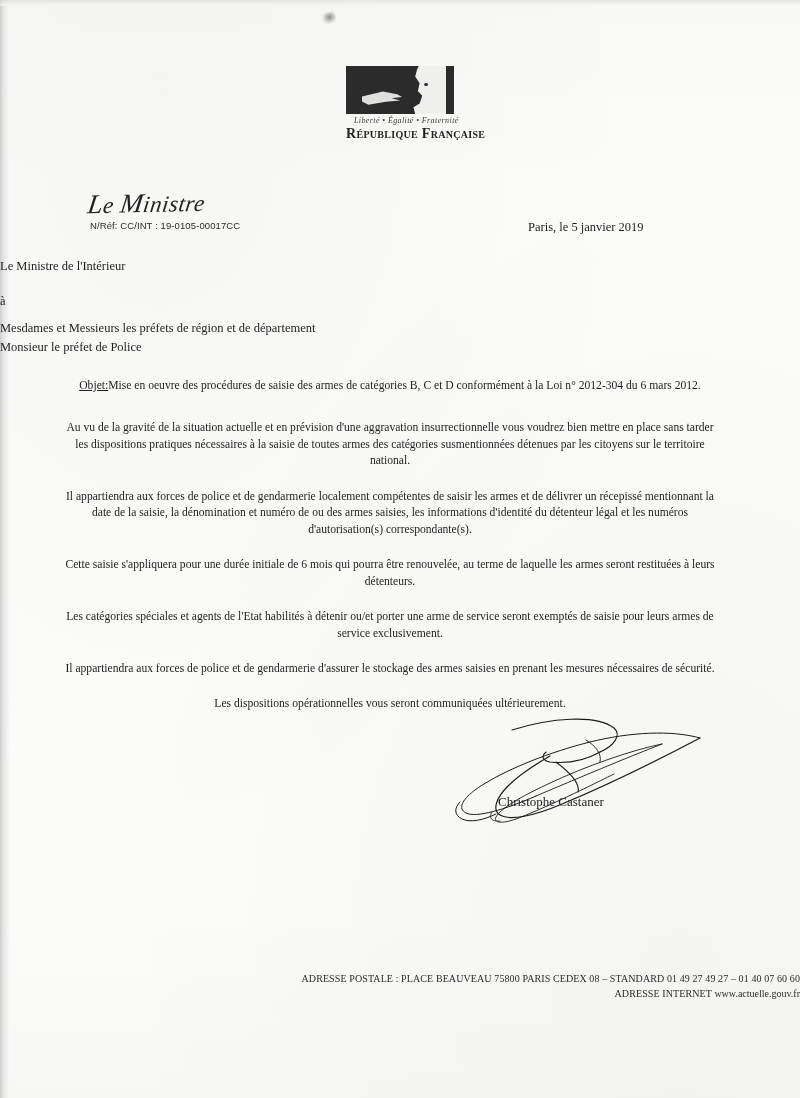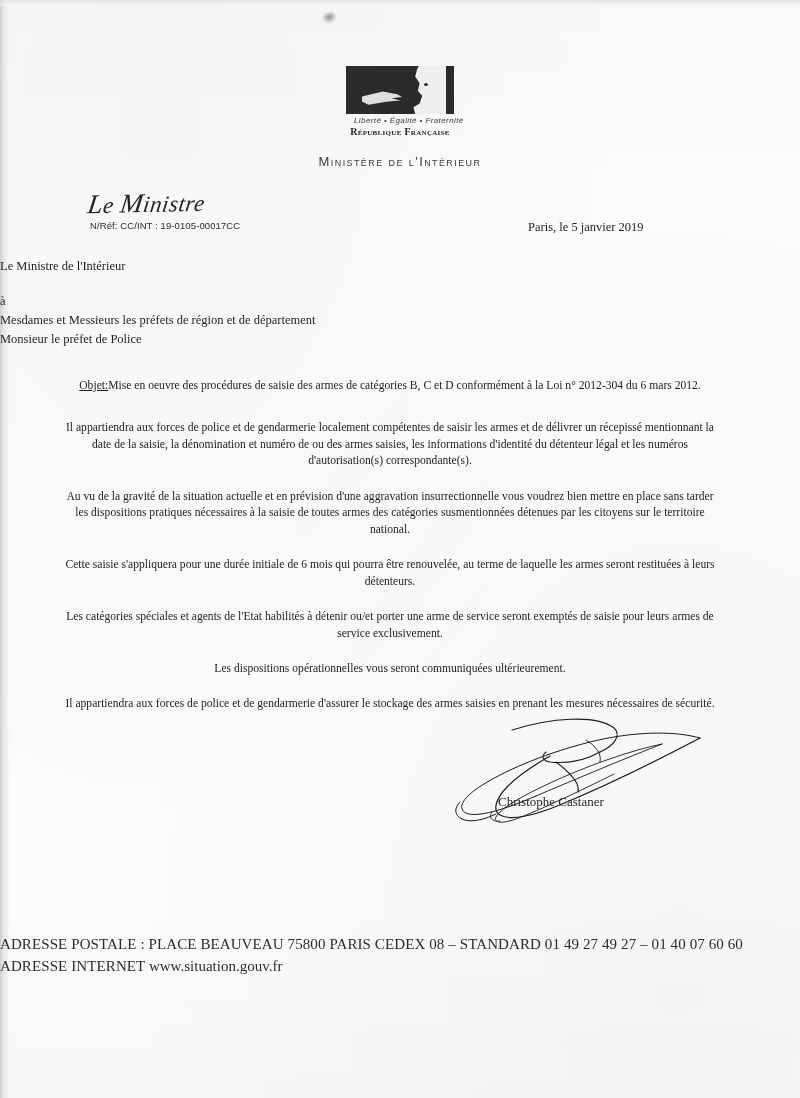--- a/index.html
+++ b/index.html
@@ -92,32 +92,32 @@
     opacity: .92;
   }
   .logo-stripe {
     position: absolute;
     left: 6px; top: 6px;
     width: 20px; height: 36px;
     background: #efefee;
     opacity: .0;
   }
   .devise {
-    font-family: Liberation Sans, sans-serif;
+    font-family: Liberation Serif, serif;
     font-style: italic;
     font-size: 8px;
     letter-spacing: .4px;
     color: #3a3a3a;
     margin-top: 2px;
     white-space: nowrap;
     margin-left: 8px;
   }
   .republique {
     font-family: "Liberation Serif", serif;
-    font-size: 10px;
+    font-size: 14px;
     font-weight: bold;
     font-variant: small-caps;
     letter-spacing: .3px;
     color: #222;
     margin-top: 1px;
     white-space: nowrap;
   }
   .ministere {
     margin-top: 15px;
     font-family: "Liberation Sans", sans-serif;
@@ -158,21 +158,21 @@
   
   .addressee {
     position: absolute;
     left: 0; right: 0; top: 259px;
     text-align: left;
     font-size: 12.5px;
     color: #1f1f1f;
   }
   .addressee .line-from { }
   .addressee .line-a { margin-top: 20px; }
-  .addressee .line-to1 { margin-top: 4px; }
+  .addressee .line-to1 { margin-top: 12px; }
   .addressee .line-to2 { margin-top: 4px; }
 
   
   .body-area {
     position: absolute;
     left: 64px;
     top: 378px;
     width: 652px;
     font-size: 11.6px;
     line-height: 1.42;
@@ -200,23 +200,23 @@
     position: absolute;
     left: 98px;
     top: 78px;
     font-size: 13px;
     color: #1e1e1e;
   }
 
   
   .footer {
     position: absolute;
-    left: 0; right: 0; top: 934px;
-    text-align: left;
-    font-size: 15px;
+    left: 0; right: 0; top: 972px;
+    text-align: right;
+    font-size: 10px;
     color: #2b2b2b;
     line-height: 1.45;
     letter-spacing: .1px;
   }
   .footer .url { letter-spacing: 0; }
 </style>
 </head>
 <body>
 
 <div class="page">
@@ -230,47 +230,46 @@
     <div class="logo-wrap">
       <div class="logo-block">
         <div class="logo-stripe"></div>
         <div class="logo-face"></div>
         <div class="logo-eye"></div>
         <div class="logo-hand"></div>
       </div>
       <div class="devise">Liberté • Égalité • Fraternité</div>
       <div class="republique">République Française</div>
     </div>
-    <div class="ministere">Ministère de l'Intérieur</div>
   </div>
 
   <div class="ministre-script">
     <span class="cap">L</span><span>e </span><span class="cap">M</span><span>inistre</span>
   </div>
 
   <div class="ref">N/Réf: CC/INT : 19-0105-00017CC</div>
   <div class="date">Paris, le 5 janvier 2019</div>
 
   <div class="addressee">
     <div class="line-from">Le Ministre de l'Intérieur</div>
     <div class="line-a">à</div>
     <div class="line-to1">Mesdames et Messieurs les préfets de région et de département</div>
     <div class="line-to2">Monsieur le préfet de Police</div>
   </div>
 
   <div class="body-area">
     <p class="objet">
       <span class="objet-label">Objet:</span><span>Mise en oeuvre des procédures de saisie des armes de catégories B, C et D conformément à la Loi n° 2012-304 du 6 mars 2012.</span>
     </p>
+    <p class="para">Au vu de la gravité de la situation actuelle et en prévision d'une aggravation insurrectionnelle vous voudrez bien mettre en place sans tarder les dispositions pratiques nécessaires à la saisie de toutes armes des catégories susmentionnées détenues par les citoyens sur le territoire national.</p>
     <p class="para">Il appartiendra aux forces de police et de gendarmerie localement compétentes de saisir les armes et de délivrer un récepissé mentionnant la date de la saisie, la dénomination et numéro de ou des armes saisies, les informations d'identité du détenteur légal et les numéros d'autorisation(s) correspondante(s).</p>
-    <p class="para">Au vu de la gravité de la situation actuelle et en prévision d'une aggravation insurrectionnelle vous voudrez bien mettre en place sans tarder les dispositions pratiques nécessaires à la saisie de toutes armes des catégories susmentionnées détenues par les citoyens sur le territoire national.</p>
     <p class="para">Cette saisie s'appliquera pour une durée initiale de 6 mois qui pourra être renouvelée, au terme de laquelle les armes seront restituées à leurs détenteurs.</p>
     <p class="para">Les catégories spéciales et agents de l'Etat habilités à détenir ou/et porter une arme de service seront exemptés de saisie pour leurs armes de service exclusivement.</p>
+    <p class="para">Il appartiendra aux forces de police et de gendarmerie d'assurer le stockage des armes saisies en prenant les mesures nécessaires de sécurité.</p>
     <p class="para">Les dispositions opérationnelles vous seront communiquées ultérieurement.</p>
-    <p class="para">Il appartiendra aux forces de police et de gendarmerie d'assurer le stockage des armes saisies en prenant les mesures nécessaires de sécurité.</p>
   </div>
 
   <div class="sig-wrap">
     <svg class="sig-svg" width="320" height="110" viewBox="0 0 320 110">
       <g fill="none" stroke="#1a1a1a" stroke-linecap="round" stroke-linejoin="round">
         <path d="M112 14 C150 2, 196 -2, 214 12 C222 19, 214 30, 200 36" stroke-width="1.1"></path>
         <path d="M200 36 C186 44, 168 48, 150 46 C144 45, 140 41, 146 36" stroke-width="1.1"></path>
         <path d="M156 46 C172 58, 180 68, 178 76" stroke-width="1.1"></path>
         <path d="M150 40 C136 48, 120 58, 108 70 C96 82, 92 94, 100 99
                  C110 105, 134 100, 162 88 C208 69, 262 42, 300 22" stroke-width="1.2"></path>
@@ -284,17 +283,17 @@
         <path d="M186 24 C196 30, 202 38, 200 46" stroke-width="0.9"></path>
       </g>
     </svg>
     <div class="sig-name">Christophe Castaner</div>
   </div>
 
   <div class="footer">
     <div>ADRESSE POSTALE : PLACE BEAUVEAU 75800 PARIS CEDEX 08 – STANDARD 01 49 27 49 27 – 01 40 07 60 60</div>
     <div>
       <span>ADRESSE INTERNET</span>
-      <span class="url">www.situation.gouv.fr</span>
+      <span class="url">www.actuelle.gouv.fr</span>
     </div>
   </div>
 
 </div>
 
 </body></html>

